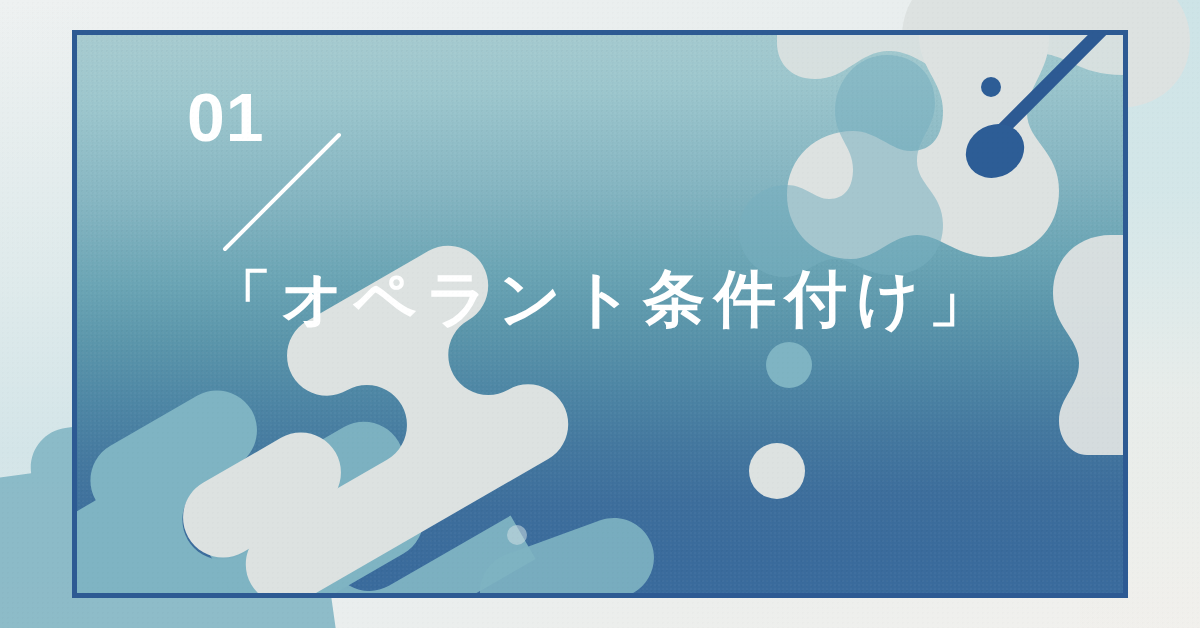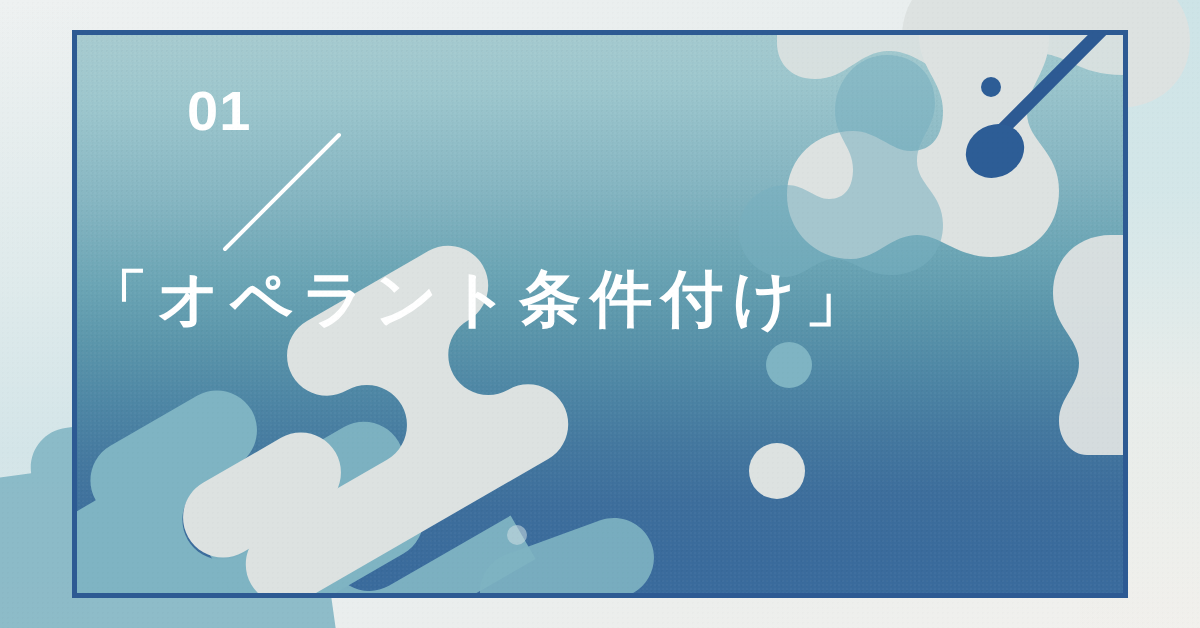--- a/index.html
+++ b/index.html
@@ -109,39 +109,39 @@
     background-image:
       radial-gradient(rgba(0,0,0,0.04) 1px, transparent 1px);
     background-size: 5px 5px;
   }
 
   
   .number {
     position: absolute;
     left: 110px;
     top: 48px;
-    font-size: 56px;
+    font-size: 68px;
     font-weight: 700;
     color: #ffffff;
     letter-spacing: 1px;
     line-height: 1;
   }
   .slash {
     position: absolute;
     left: 140px;
     top: 92px;
     width: 130px;
     height: 130px;
   }
   .title-block {
     position: absolute;
     left: 0;
     right: 0;
     top: 222px;
-    text-align: left;
+    text-align: center;
   }
   .title-line {
     color: #ffffff;
     font-size: 62px;
     font-weight: 700;
     letter-spacing: 9px;
     line-height: 1.36;
     white-space: nowrap;
     text-indent: 9px;
   }

